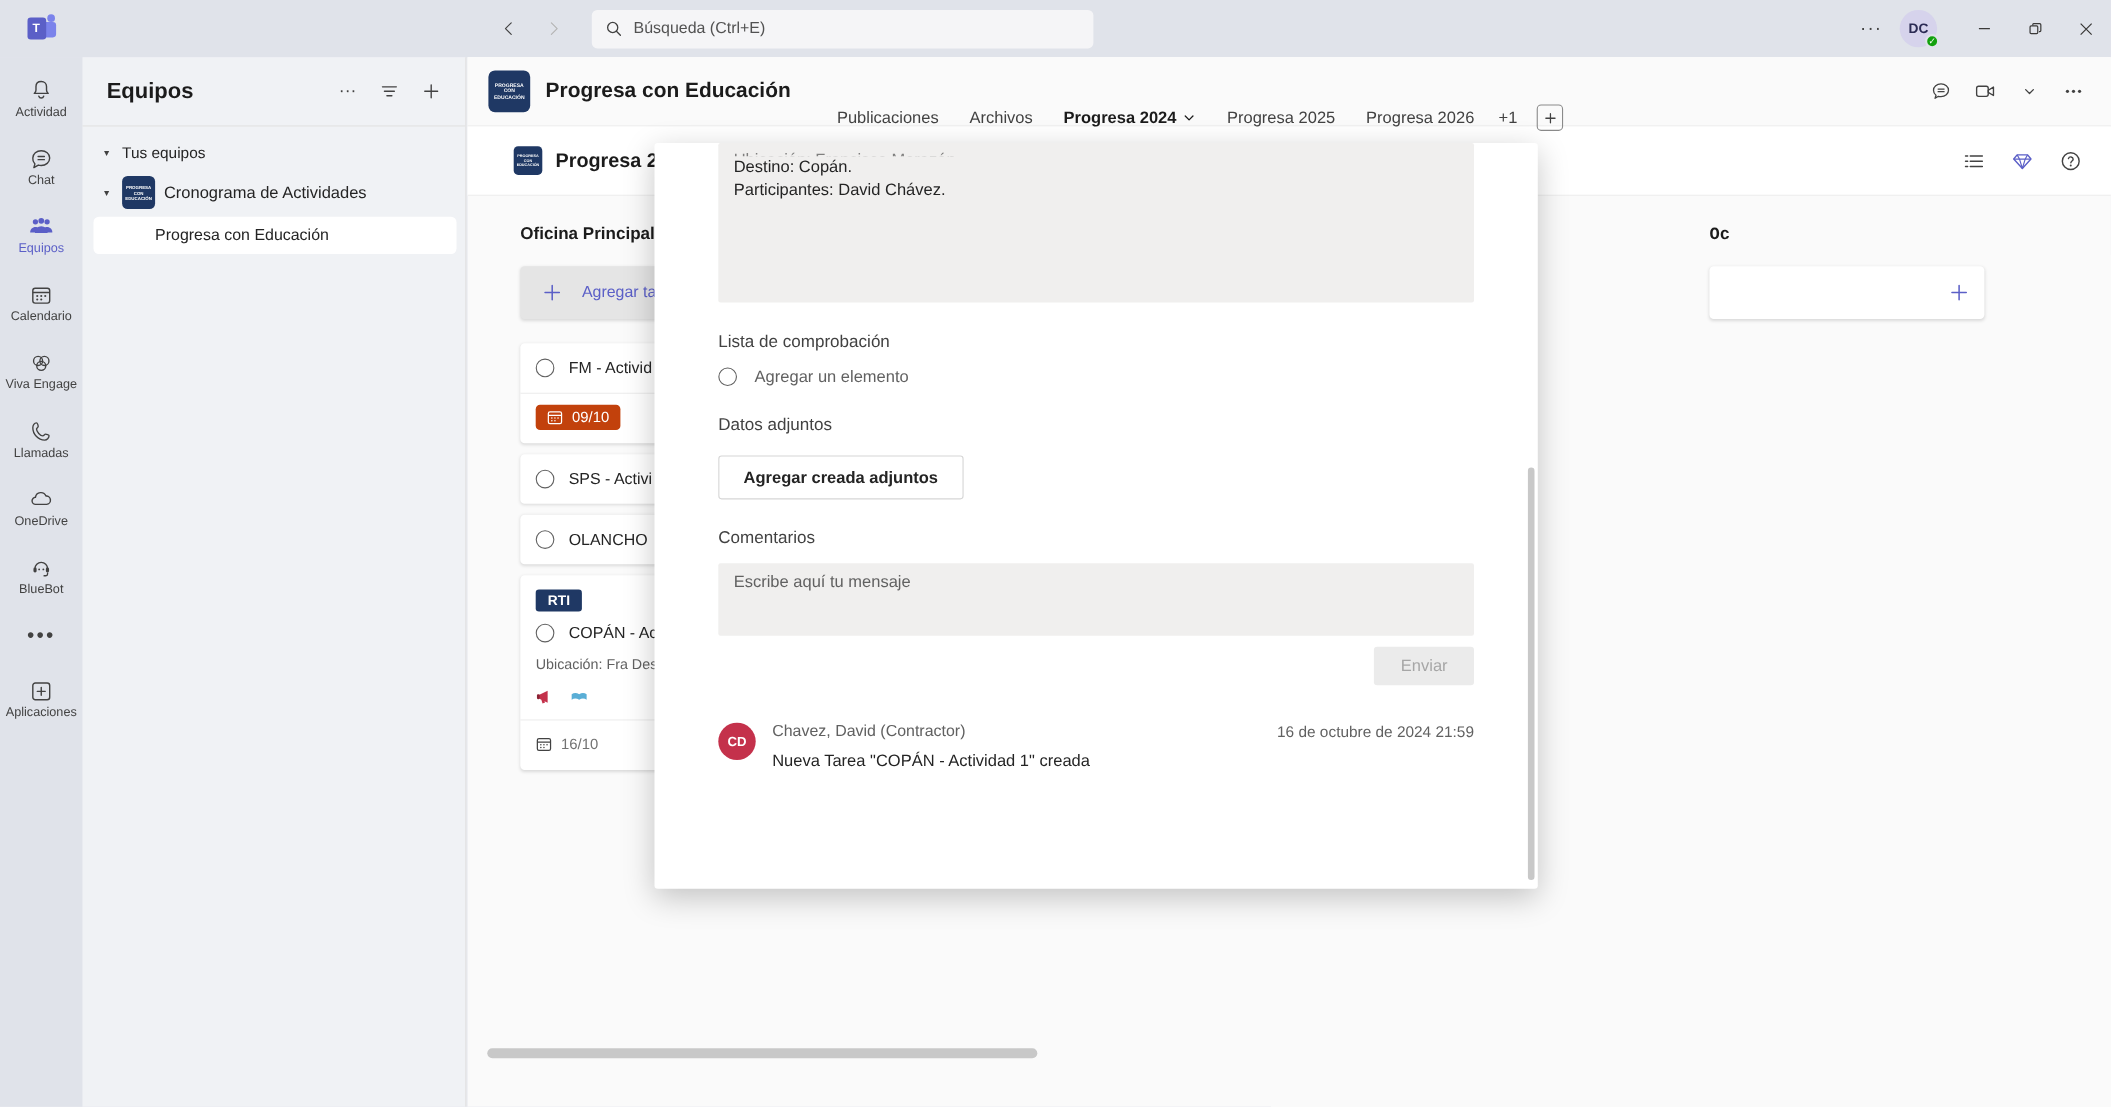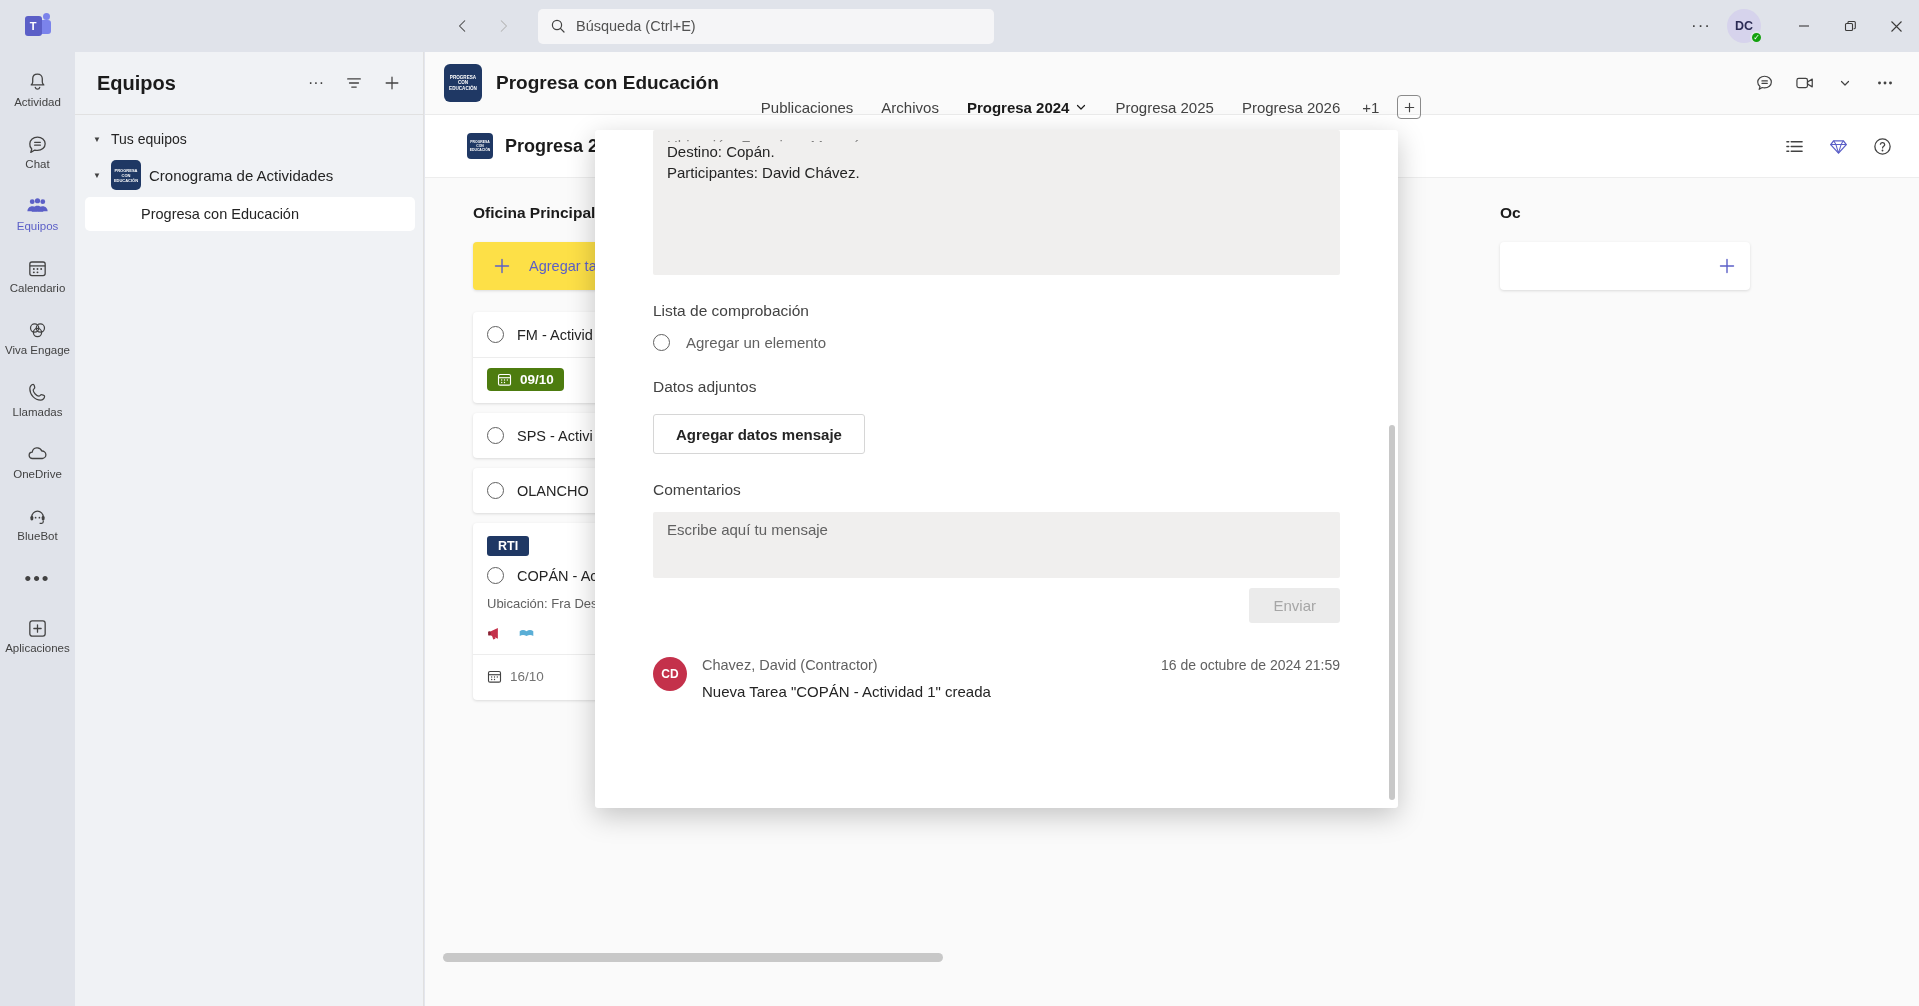--- a/index.html
+++ b/index.html
@@ -135,45 +135,45 @@
   .pl-title { font-size:18px; font-weight:bold; color:#1b1b1b; margin-left:12px; }
   .pl-right { margin-left:auto; display:flex; align-items:center; gap:10px; padding-right:20px; }
   .pl-ic { width:34px;height:32px;display:flex;align-items:center;justify-content:center;color:#424242;font-size:16px;border-radius:4px;}
   .pl-ic.gem { color:#5b5fc7; }
 
   
   .board { padding:26px 0 0 48px; display:flex; gap:36px; position:relative; height:790px; }
   .bucket { width:230px; flex:0 0 230px; }
   .bucket-title { font-size:15.5px; font-weight:bold; color:#1b1b1b; margin-bottom:20px; }
   .add-task-card {
-    background:#fde047; border-radius:4px; height:48px; display:flex; align-items:center; gap:18px; padding-left:20px;
+    background:#e5e5e5; border-radius:4px; height:48px; display:flex; align-items:center; gap:18px; padding-left:20px;
     box-shadow:0 1px 3px rgba(0,0,0,.13); color:#5b5fc7; font-size:14.5px; margin-bottom:22px;
   }
   .task-card {
     background:#fff; border-radius:4px; box-shadow:0 1px 3px rgba(0,0,0,.13); margin-bottom:10px;
     padding:13px 14px 12px 14px; font-size:14.5px; color:#242424;
   }
   .task-row { display:flex; align-items:flex-start; gap:13px; }
   .circle { width:17px;height:17px;border:1.4px solid #616161;border-radius:50%; flex:0 0 17px; margin-top:1px; }
   .task-title { line-height:20px; white-space:nowrap; overflow:hidden; }
   .card-sep { border-top:1px solid #ededed; margin:12px -14px 10px -14px; }
   .date-pill {
-    display:inline-flex; align-items:center; gap:8px; background:#4d7c0f; color:#fff;
-    border-radius:4px; padding:4px 10px; font-size:13.5px; font-weight:700;
+    display:inline-flex; align-items:center; gap:8px; background:#c2410c; color:#fff;
+    border-radius:4px; padding:4px 10px; font-size:13.5px; font-weight:400;
   }
   .date-pill.plain { background:transparent; color:#737373; font-weight:normal; padding-left:0; }
   .label-chip {
     display:inline-block; background:#1f3864; color:#fff; font-size:12.5px; font-weight:bold;
     padding:3px 11px; border-radius:3px; margin-bottom:10px;
   }
   .task-desc { font-size:13px; color:#616161; line-height:19px; margin-top:8px; white-space:nowrap; overflow:hidden;}
   .task-icons { display:flex; gap:14px; margin-top:12px; font-size:15px; }
 
   
-  .bucket-right { position:absolute; left:1075px; top:26px; width:250px; }
+  .bucket-right { position:absolute; left:1129px; top:26px; width:250px;font-family:Liberation Mono, monospace; }
   .add-task-right {
     background:#fff; border-radius:4px; height:48px; box-shadow:0 1px 3px rgba(0,0,0,.13);
     display:flex; align-items:center; gap:18px; padding-left:20px; color:#5b5fc7; font-size:14.5px;
   }
 
   
   .hscroll { position:absolute; left:18px; bottom:6px; width:1060px; height:9px; }
   .hscroll .thumb { width:500px; height:9px; background:#c8c8c8; border-radius:5px; }
   .modal {
     position:absolute; left:595px; top:130px; width:803px; height:678px;
@@ -615,21 +615,21 @@
       <div>Participantes: David Chávez.</div>
     </div>
 
     <div class="sec-title">Lista de comprobación</div>
     <div class="check-row">
       <span class="check-circle"></span>
       <span class="check-label">Agregar un elemento</span>
     </div>
 
     <div class="sec-title">Datos adjuntos</div>
-    <button class="attach-btn">Agregar datos mensaje</button>
+    <button class="attach-btn">Agregar creada adjuntos</button>
 
     <div class="sec-title">Comentarios</div>
     <div class="comment-box">
       <span>Escribe aquí tu mensaje</span>
     </div>
     <div class="send-row">
       <button class="send-btn">Enviar</button>
     </div>
 
     <div class="comment-item">

